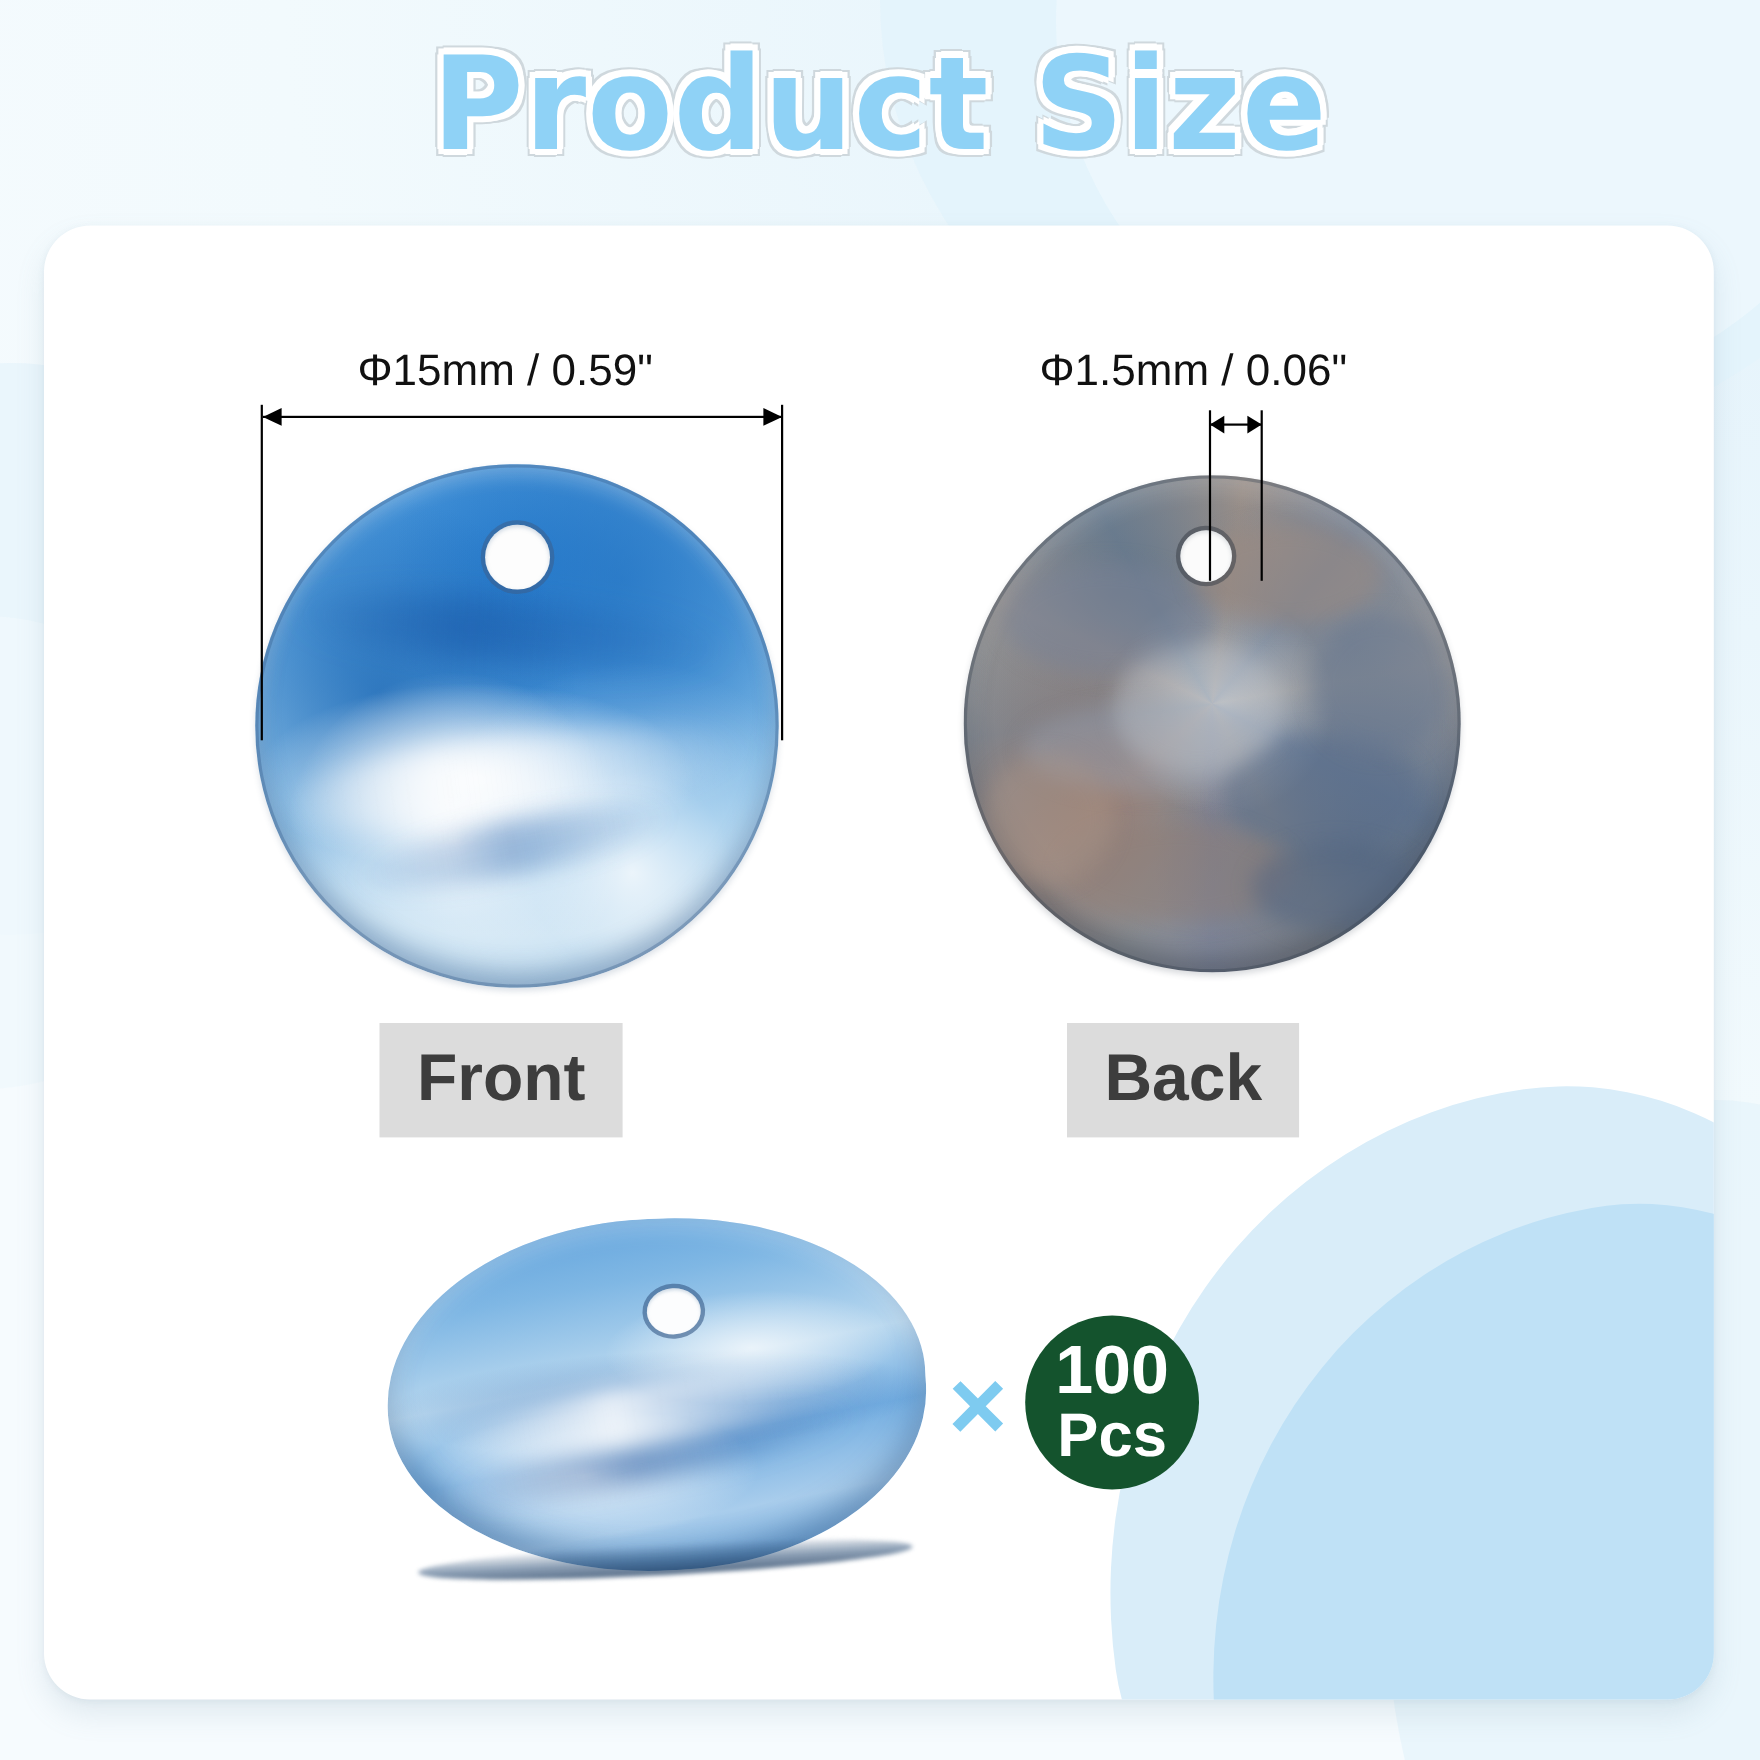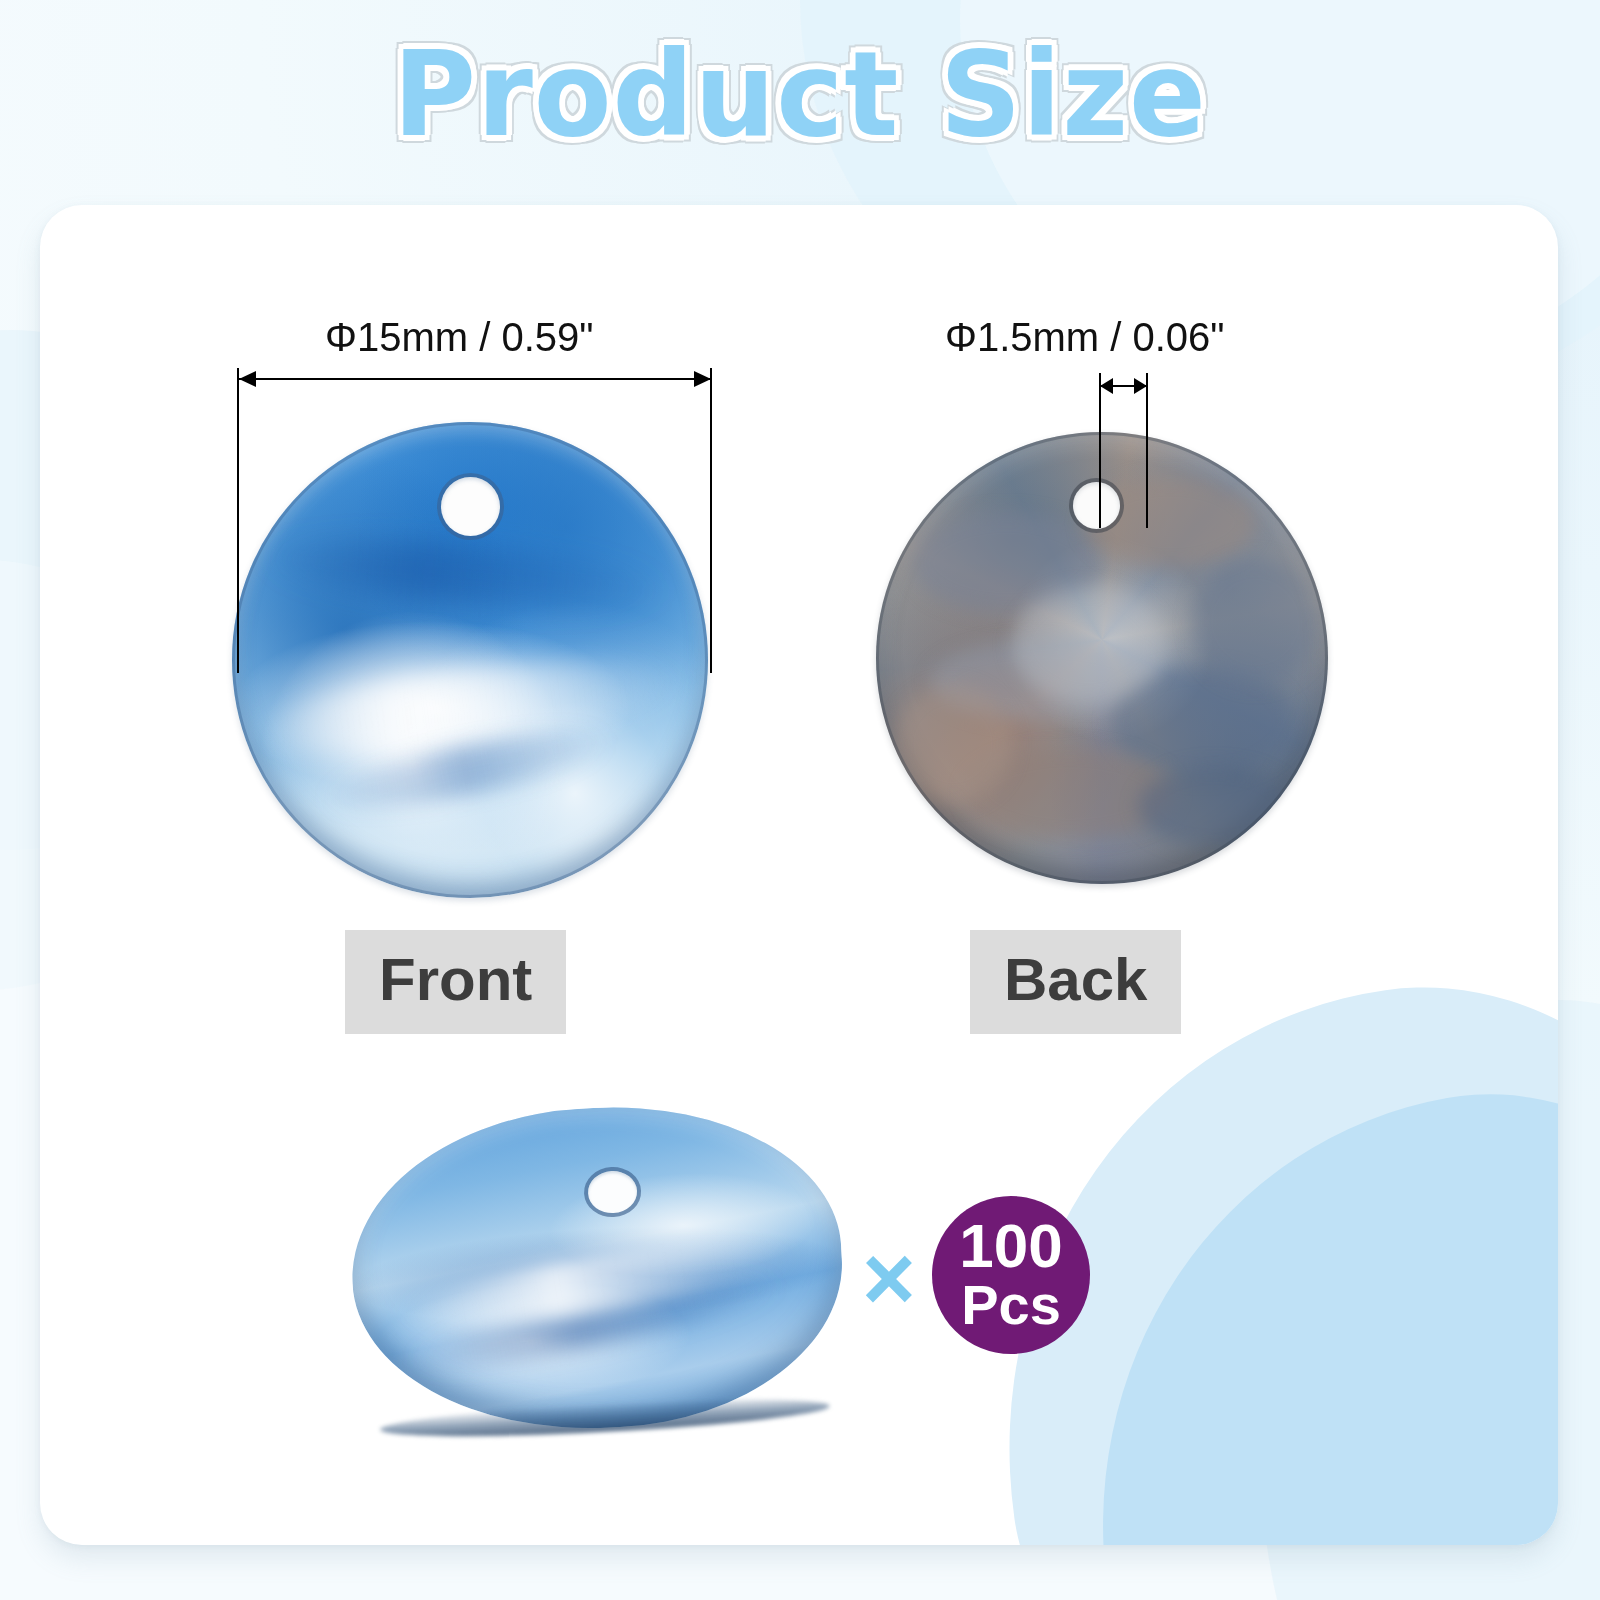--- a/index.html
+++ b/index.html
@@ -186,21 +186,21 @@
   }
 
   
   #times-sign{
     position:absolute;left:862px;top:1232px;z-index:8;
     font-size:92px;line-height:92px;font-weight:bold;color:#7ecbf0;
     font-family:"Liberation Sans","DejaVu Sans",sans-serif;
   }
   #qty-badge{
     position:absolute;left:932px;top:1196px;width:158px;height:158px;
-    border-radius:50%;background:#701a75;z-index:8;
+    border-radius:50%;background:#14532d;z-index:8;
     display:flex;flex-direction:column;align-items:center;justify-content:center;
   }
   #qty-badge .n{color:#fff;font-size:62px;font-weight:bold;line-height:60px;
     font-family:"Liberation Sans","DejaVu Sans",sans-serif;}
   #qty-badge .u{color:#fff;font-size:56px;font-weight:bold;line-height:58px;
     font-family:"Liberation Sans","DejaVu Sans",sans-serif;}
 </style>
 </head>
 <body>
 

